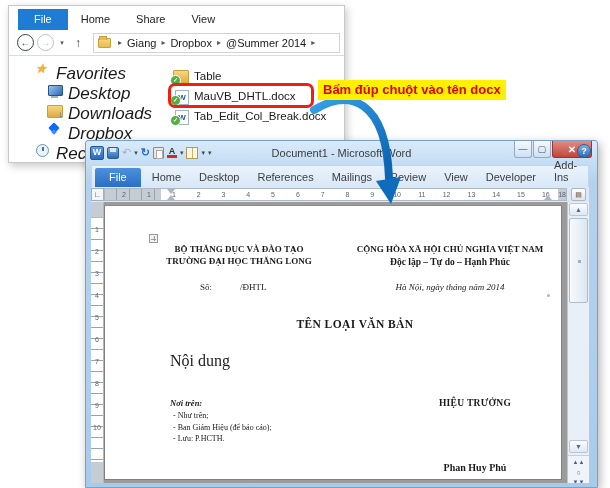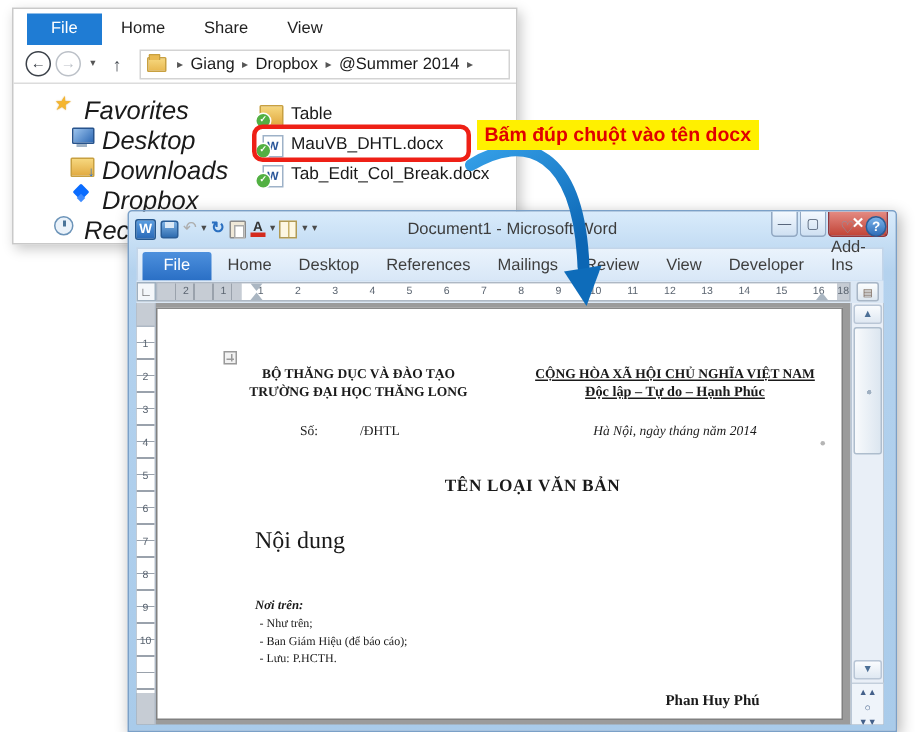--- a/index.html
+++ b/index.html
@@ -157,21 +157,21 @@
             display:flex; flex-direction:column; align-items:center; padding-top:2px; gap:1px; }
   .br-btn { width:18px; height:9px; font-size:6px; line-height:9px; text-align:center; color:#44608a; }
   .br-circle { font-size:7px; }
 
   
   .page .abs { position:absolute; }
   .tbl-handle { left:44px; top:28px; width:9px; height:9px; border:1px solid #9a9a9a; background:#f2f2f2; }
   .tbl-handle::before { content:""; position:absolute; left:3.5px; top:1px; width:1px; height:5px; background:#9a9a9a; }
   .tbl-handle::after { content:""; position:absolute; left:1px; top:3.5px; width:5px; height:1px; background:#9a9a9a; }
   .org-left { left:28px; top:37px; width:212px; text-align:center; font-weight:bold; font-size:9px; line-height:12px; white-space:nowrap; }
-  .org-right { left:238px; top:37px; width:214px; text-align:center; font-weight:bold; font-size:9px; line-height:12.5px; white-space:nowrap;text-decoration:underline; }
+  .org-right { left:238px; top:37px; width:214px; text-align:center; font-weight:bold; font-size:9px; line-height:12.5px; white-space:nowrap; }
   .org-right .l2 { font-size:9.5px; }
   .so-line { left:95px; top:76px; font-size:9px; }
   .so-line .gap { display:inline-block; width:28px; }
   .date-line { left:238px; top:76px; width:214px; text-align:center; font-style:italic; font-size:9px; white-space:nowrap; }
   .doc-title { left:40px; top:112px; width:420px; text-align:center; font-weight:bold; font-size:11.5px; letter-spacing:.4px; }
   .doc-body { left:65px; top:146px; font-size:16px; }
   .recip-label { left:65px; top:192px; font-size:8.5px; font-weight:bold; font-style:italic; }
   .recip-list { left:68px; top:204px; font-size:8px; line-height:11.5px; }
   .recip-list div::before { content:"-  "; }
   .signer-title { left:290px; top:192px; width:160px; text-align:center; font-weight:bold; font-size:9.5px; letter-spacing:.3px; }
@@ -406,20 +406,21 @@
         <div class="abs date-line">Hà Nội, ngày   tháng    năm 2014</div>
         <div class="abs doc-title">TÊN LOẠI VĂN BẢN</div>
         <div class="abs doc-body">Nội dung</div>
         <div class="abs recip-label">Nơi trên:</div>
         <div class="abs recip-list">
 
         <div>Như trên;</div>
             <div>Ban Giám Hiệu (để báo cáo);</div>
             <div>Lưu: P.HCTH.</div>
           </div>
+        <div class="abs signer-title">HIỆU TRƯỞNG</div>
         <div class="abs signer-name">Phan Huy Phú</div>
         <span class="abs anchor-dot"></span>
       </div>
 
       <div class="scroll">
         <span class="sc-btn sc-up">▲</span>
         <span class="sc-thumb"></span>
         <span class="sc-btn sc-down">▼</span>
         <div class="browse">
           <span class="br-btn">▲▲</span>

